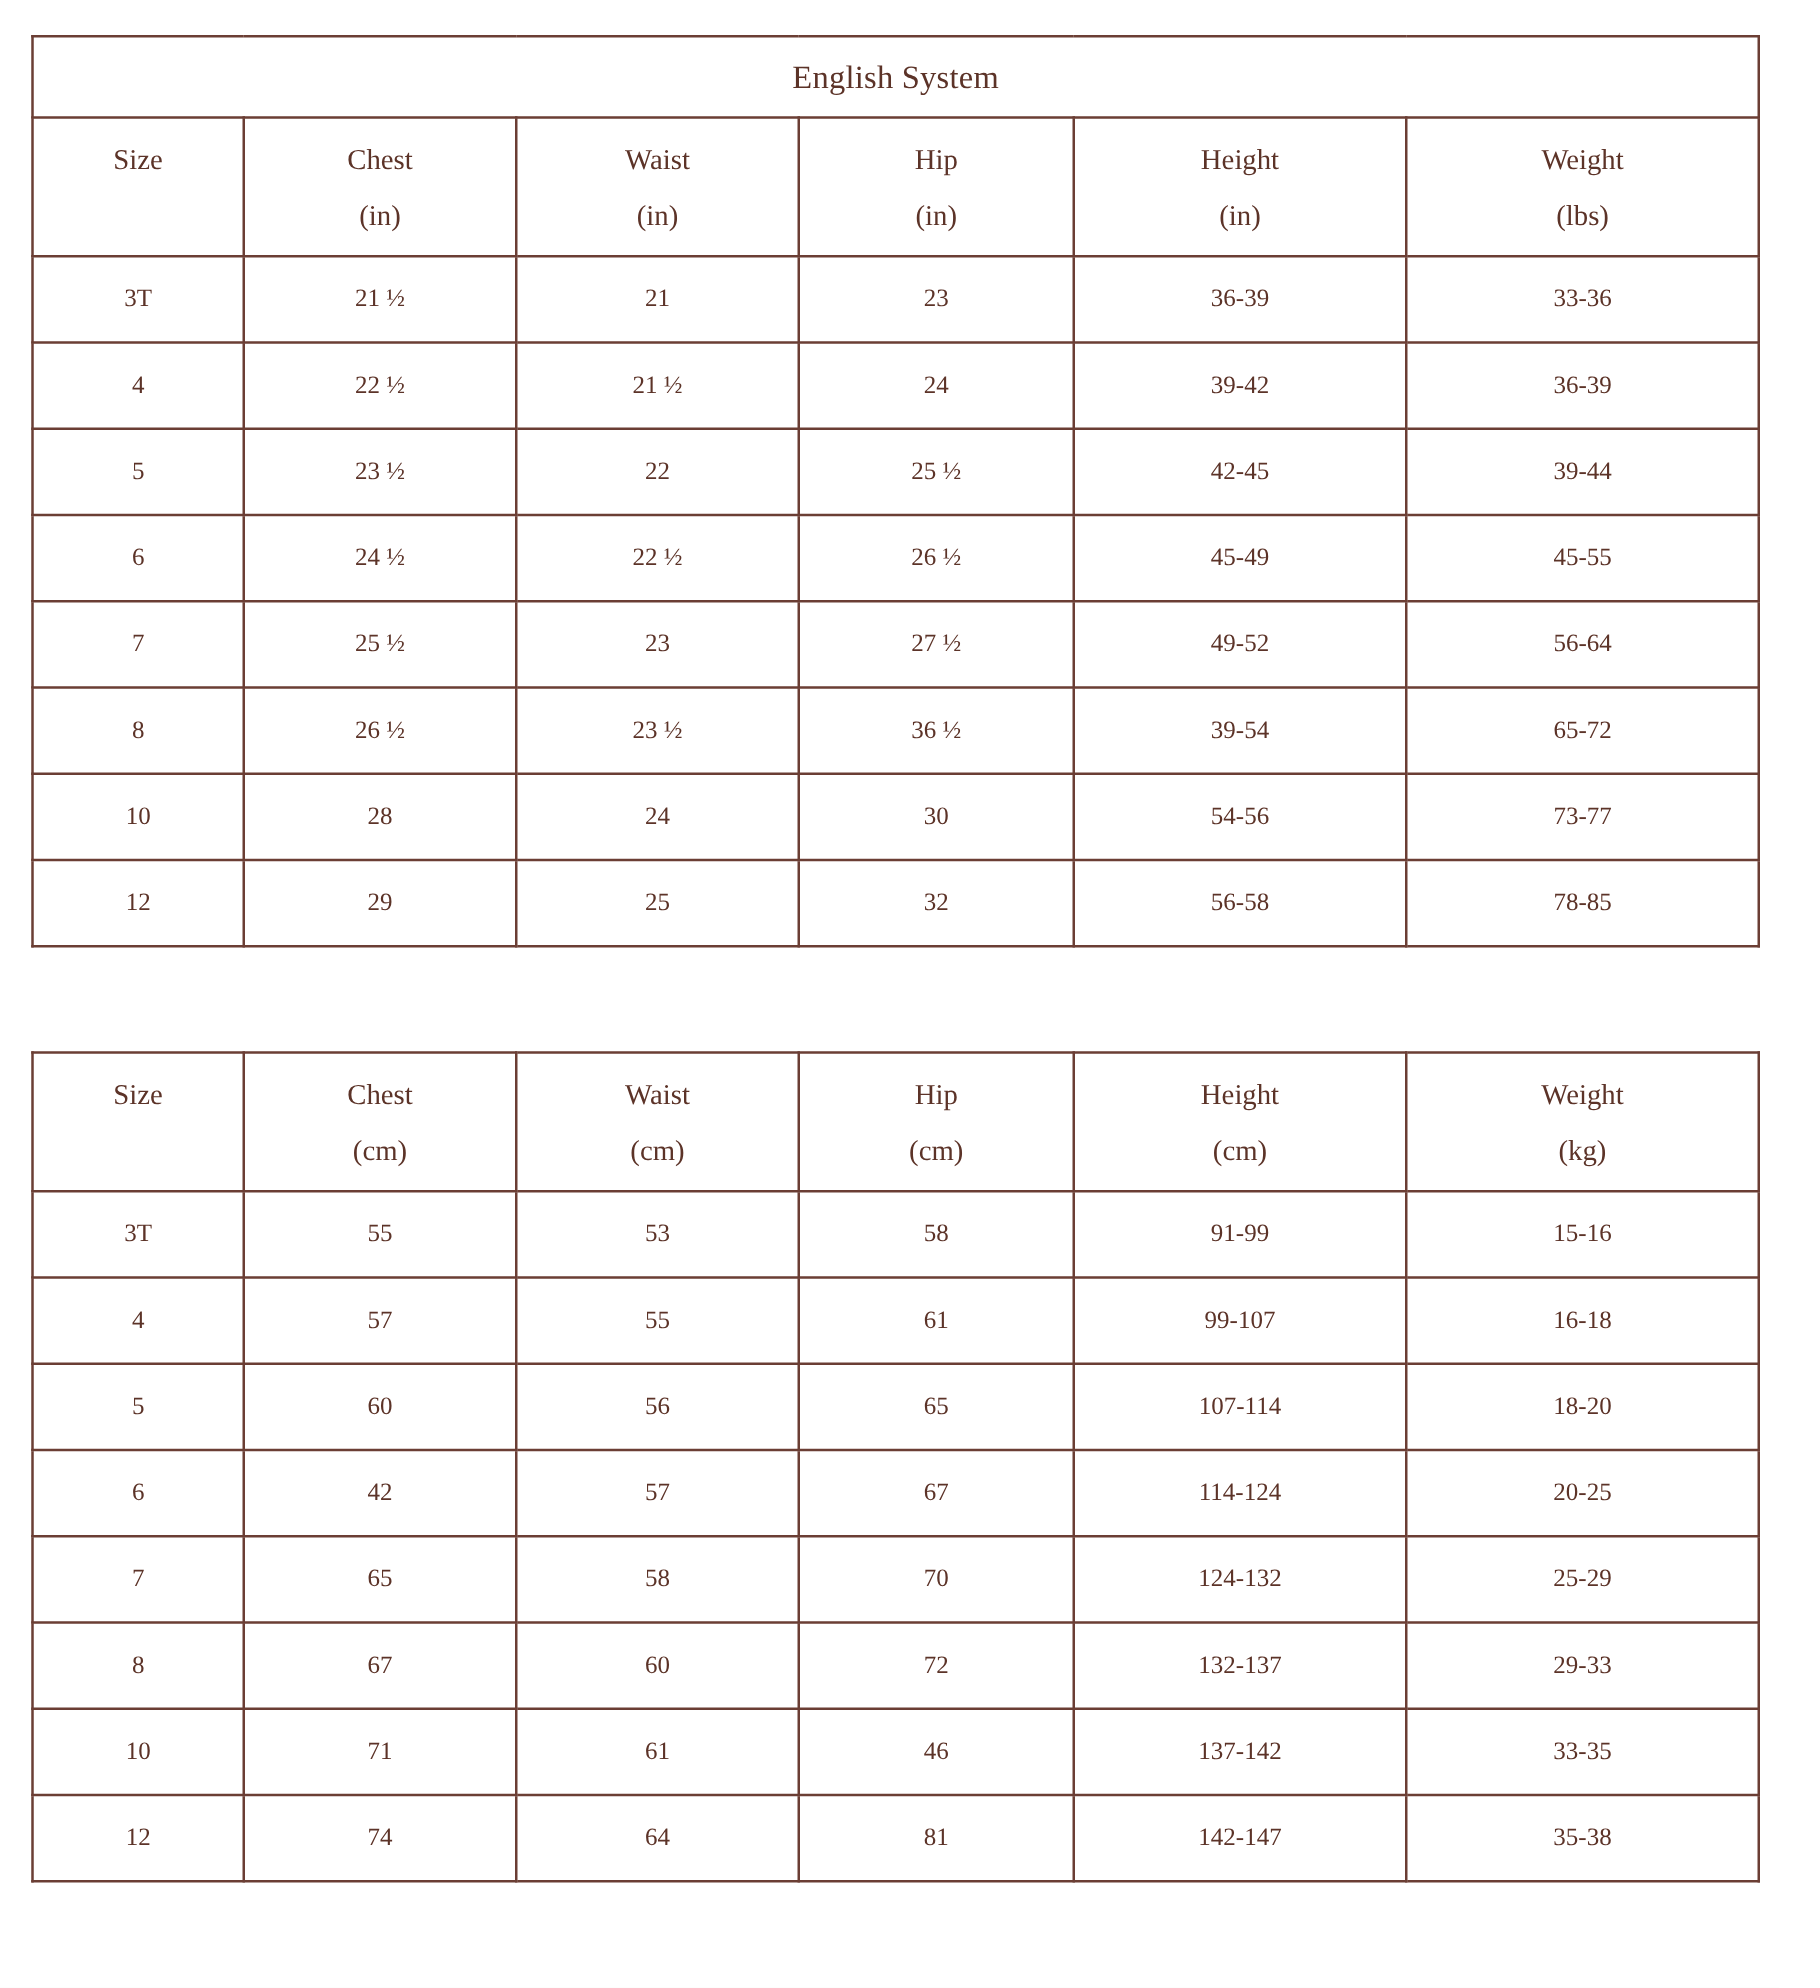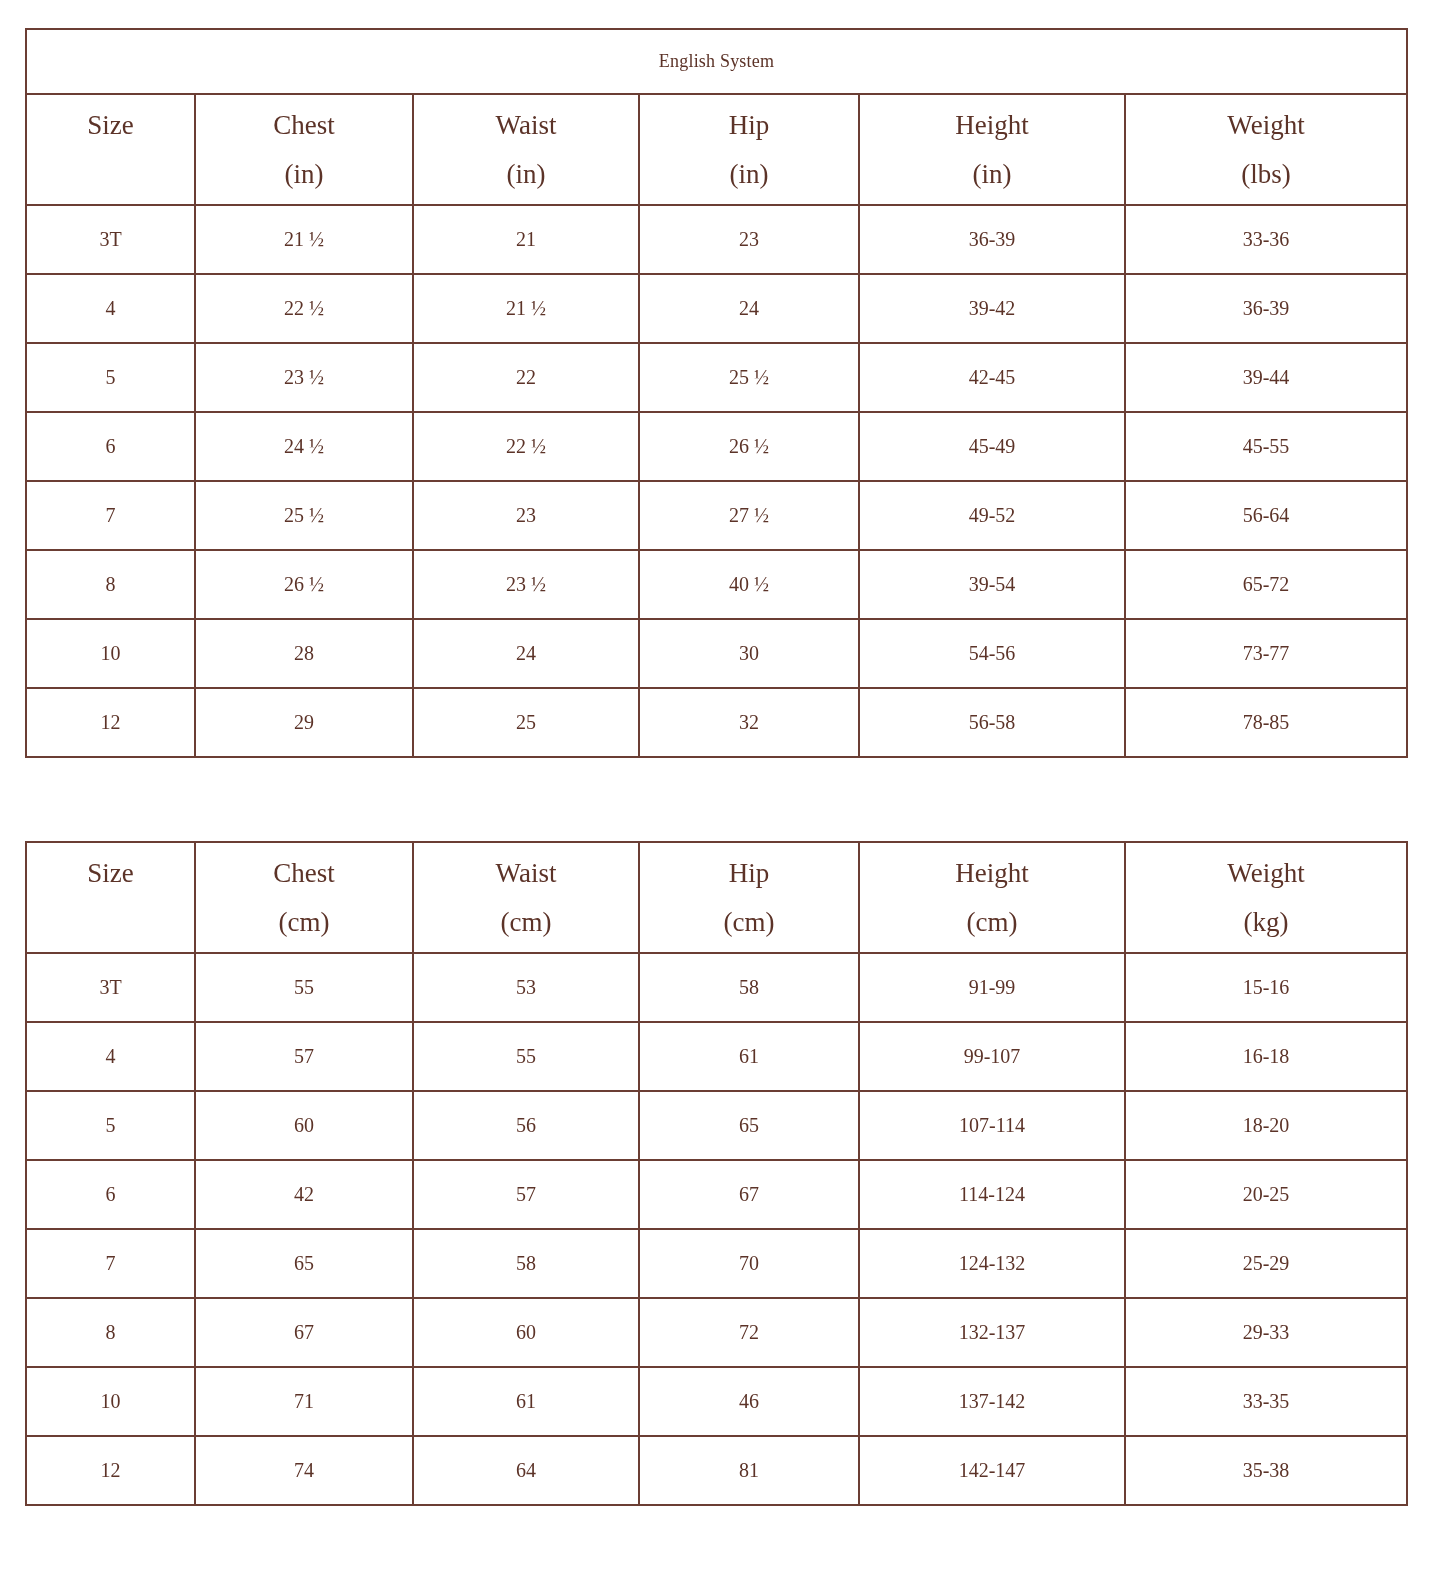--- a/index.html
+++ b/index.html
@@ -32,28 +32,28 @@
   .size-table td,
   .size-table th {
     border: 2px solid #6b3e34;
     text-align: center;
     vertical-align: middle;
     font-weight: normal;
     color: #5c3328;
     padding: 0;
   }
   .table-title {
-    font-size: 18px;
+    font-size: 26px;
     font-weight: bold;
     height: 63px;
     letter-spacing: 0.2px;
   }
   .col-head {
     height: 109px;
-    font-size: 27px;
+    font-size: 23px;
     line-height: 1.0;
   }
   .col-head .head-name {
     display: block;
     margin-bottom: 22px;
   }
   .col-head .head-unit {
     display: block;
     font-family: Liberation Serif, serif;
   }
@@ -153,21 +153,21 @@
             <td class="data-cell">25 ½</td>
             <td class="data-cell">23</td>
             <td class="data-cell">27 ½</td>
             <td class="data-cell">49-52</td>
             <td class="data-cell">56-64</td>
           </tr>
           <tr>
             <td class="data-cell">8</td>
             <td class="data-cell">26 ½</td>
             <td class="data-cell">23 ½</td>
-            <td class="data-cell">40 ½</td>
+            <td class="data-cell">36 ½</td>
             <td class="data-cell">39-54</td>
             <td class="data-cell">65-72</td>
           </tr>
           <tr>
             <td class="data-cell">10</td>
             <td class="data-cell">28</td>
             <td class="data-cell">24</td>
             <td class="data-cell">30</td>
             <td class="data-cell">54-56</td>
             <td class="data-cell">73-77</td>

